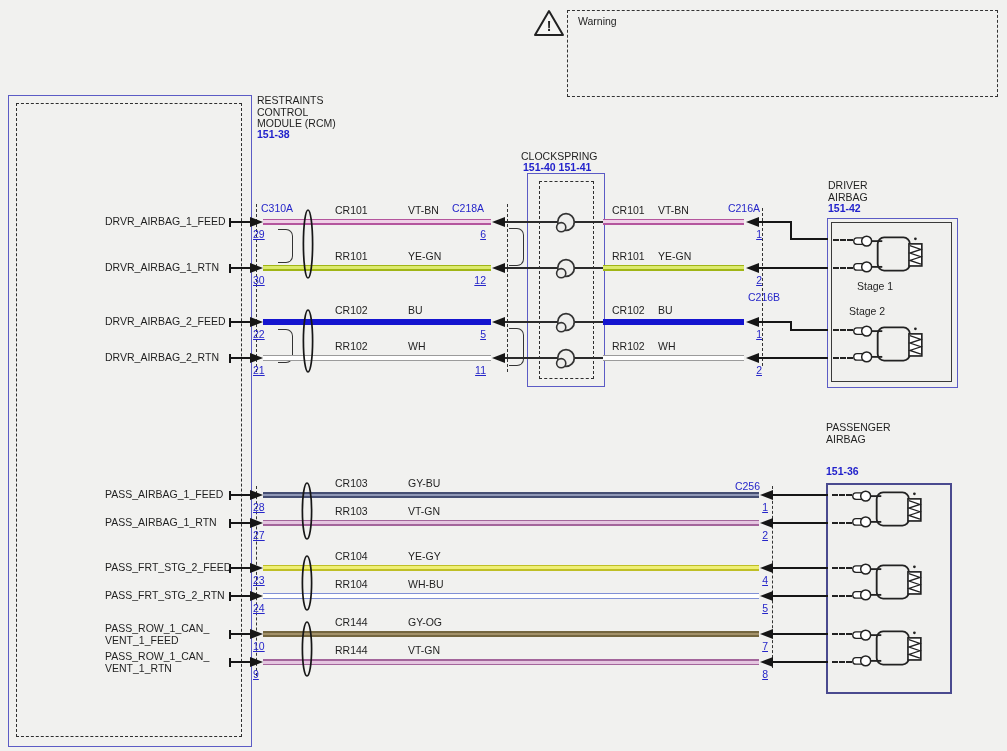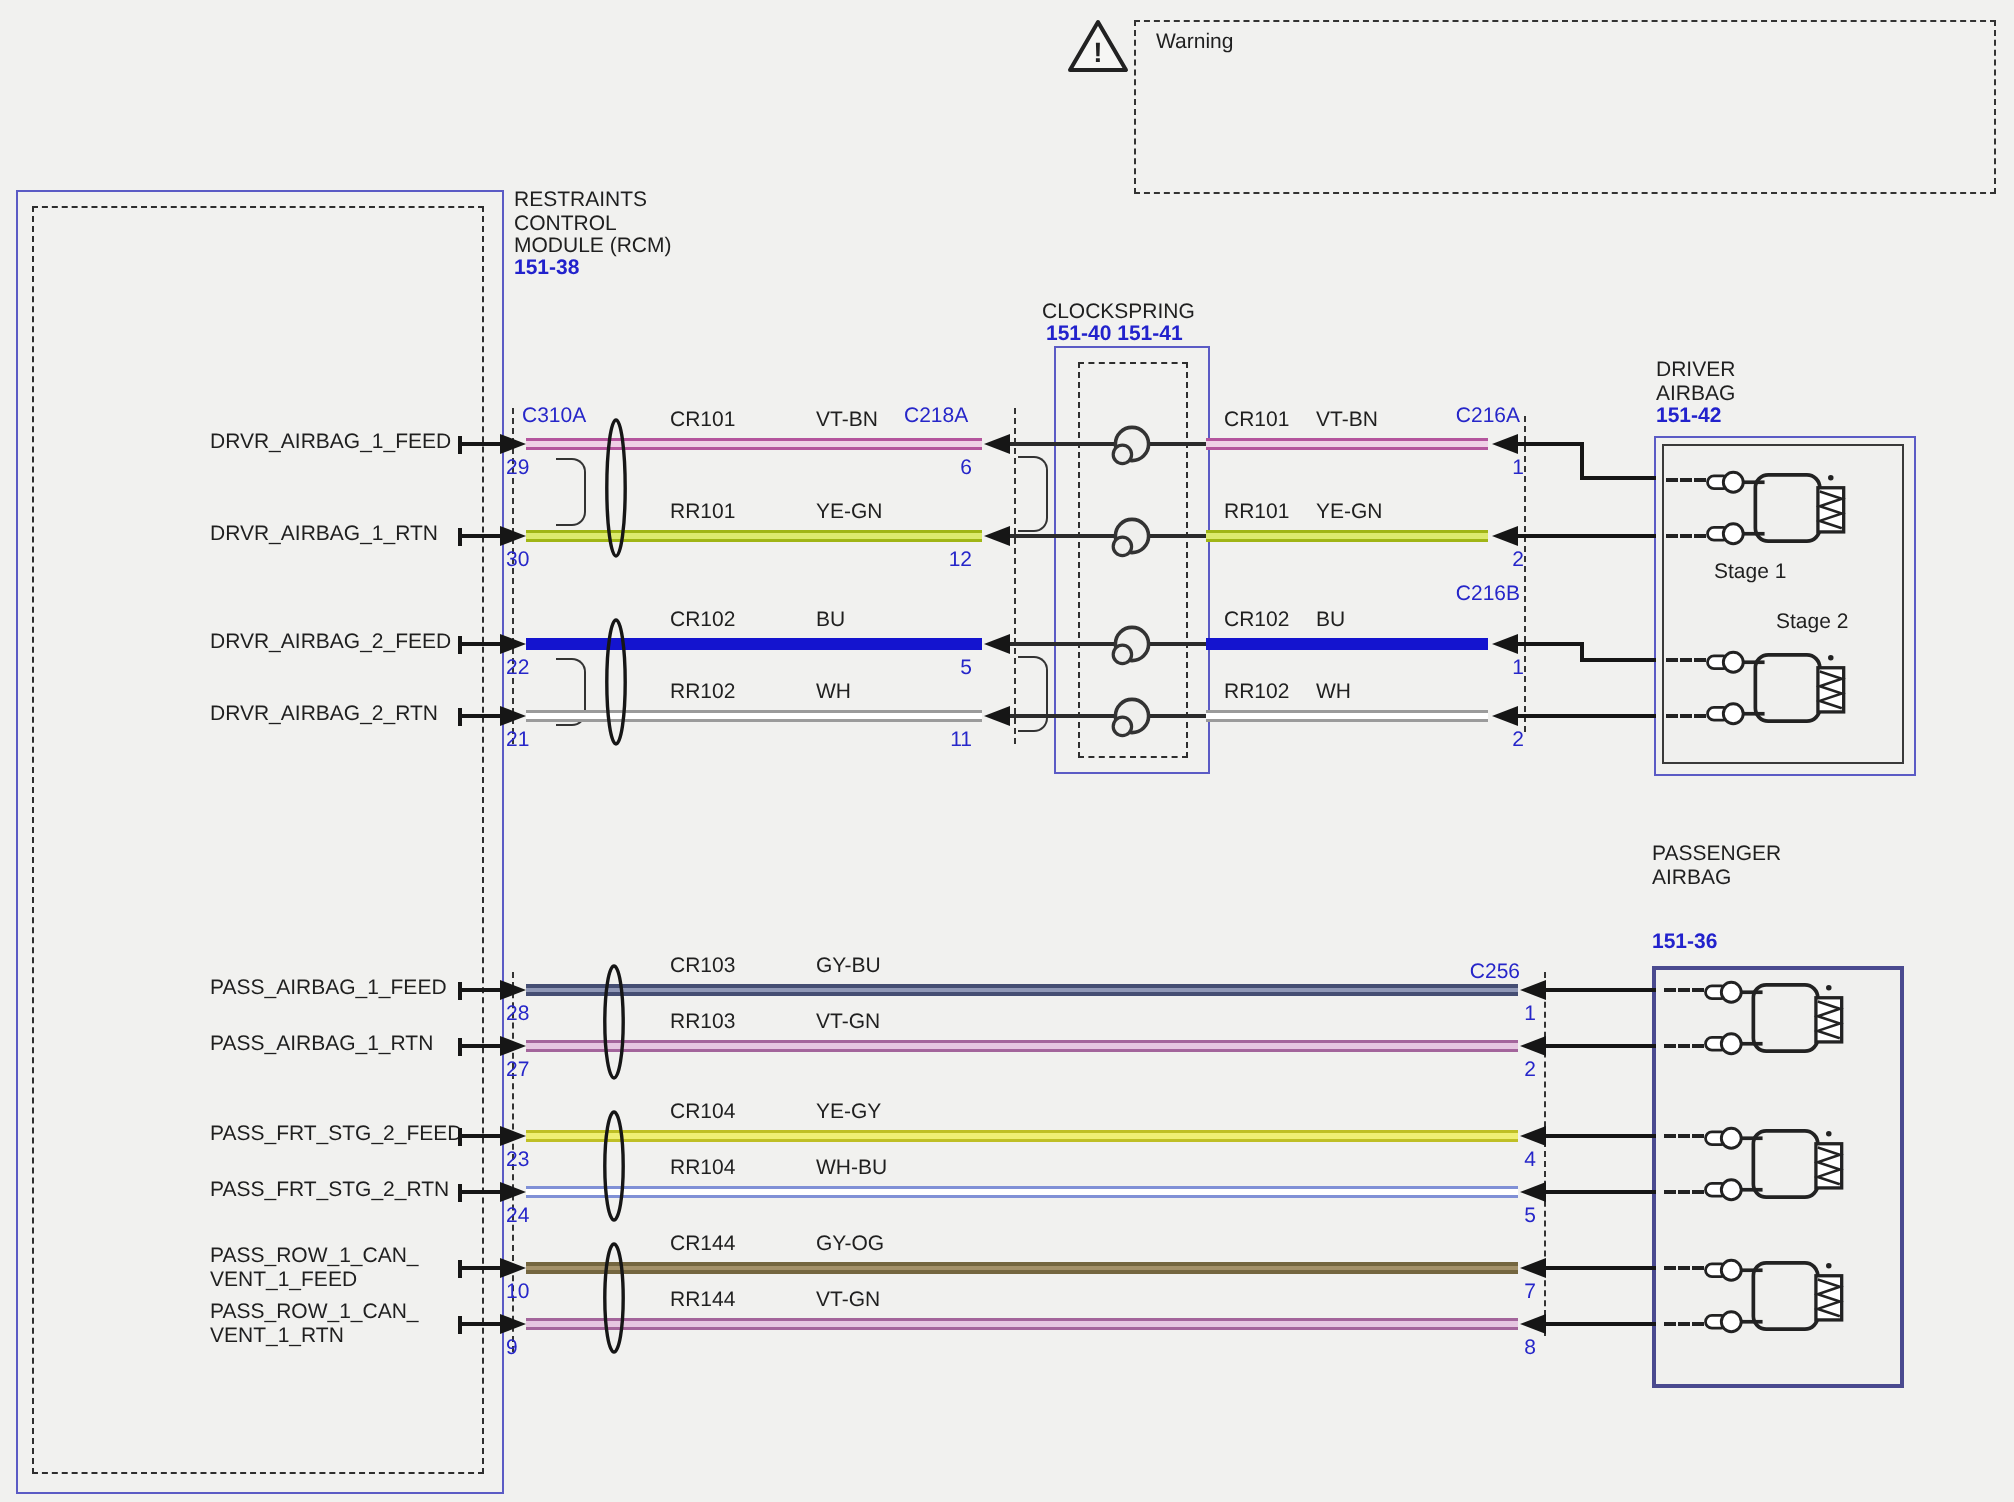--- a/index.html
+++ b/index.html
@@ -18,21 +18,21 @@
   .brk{position:absolute;width:14px;border:1.4px solid #333;border-left:none;border-radius:0 7px 7px 0;}
   
   .row{position:absolute;left:0;width:1007px;height:52px;}
   .sig{position:absolute;left:105px;top:14px;font-size:10.5px;line-height:11.5px;white-space:pre-line;}
   .row.two .sig{top:9px;}
   .tick{position:absolute;left:229px;top:16px;width:2px;height:9px;background:#161616;}
   .stub{position:absolute;left:230px;top:19px;width:21px;height:2px;background:#161616;}
   .ar-r{position:absolute;left:250px;top:14.5px;width:0;height:0;border-top:5.5px solid transparent;border-bottom:5.5px solid transparent;border-left:13px solid #161616;}
   .ar-l{position:absolute;top:14.5px;width:0;height:0;border-top:5.5px solid transparent;border-bottom:5.5px solid transparent;border-right:13px solid #161616;}
   .stub2{position:absolute;top:19px;height:2px;background:#161616;}
-  .pin{position:absolute;font-size:10.5px;color:#2626c9;line-height:11px;}
+  .pin{position:absolute;font-size:10.5px;color:#2626c9;line-height:11px;text-decoration:underline;}
   .pin-l{left:253px;top:27px;}
   .pin-m{left:460px;top:27px;width:26px;text-align:right;}
   .pin-r{left:736px;top:27px;width:26px;text-align:right;}
   .row-lo .pin-r{left:742px;}
   .lbl{position:absolute;top:3px;font-size:10.5px;line-height:11px;}
   .wire{position:absolute;top:17px;height:6px;}
   .wireA{left:263px;width:228px;}
   .wireB{left:603px;width:141px;}
   .wireC{left:263px;width:496px;}
   .cs-line{position:absolute;left:505px;top:19.2px;width:100px;height:1.7px;background:#2b2b2b;}
@@ -81,21 +81,21 @@
   <div class="abs" style="left:831px;top:222px;width:119px;height:158px;border:1.2px solid #3a3a3a;background:#f0f0ee"></div>
 
   <div class="abs t" style="left:826px;top:422px">PASSENGER
 AIRBAG</div>
   <div class="abs ref" style="left:826px;top:466px">151-36</div>
   <div class="abs" style="left:826px;top:483px;width:122px;height:207px;border:2px solid #4a4a8f;background:#f0f0ee"></div>
 
   <div class="abs t blue" style="left:261px;top:203px">C310A</div>
   <div class="abs t blue" style="left:452px;top:203px;width:36px;">C218A</div>
   <div class="abs t blue" style="left:722px;top:203px;width:38px;text-align:right">C216A</div>
-  <div class="abs t blue" style="left:722px;top:292px;width:38px;text-align:right">C216B</div>
+  <div class="abs t blue" style="left:748px;top:292px;width:38px;text-align:left">C216B</div>
   <div class="abs t blue" style="left:726px;top:481px;width:34px;text-align:right">C256</div>
 
   <div class="vdash" style="left:256px;top:204px;height:168px"></div>
   <div class="vdash" style="left:256px;top:486px;height:190px"></div>
   <div class="vdash" style="left:507px;top:204px;height:168px"></div>
   <div class="vdash" style="left:762px;top:208px;height:158px"></div>
   <div class="vdash" style="left:772px;top:486px;height:182px"></div>
 
   <div class="brk" style="left:278px;top:229px;height:32px"></div>
   <div class="brk" style="left:278px;top:329px;height:32px"></div>
@@ -317,21 +317,21 @@
     <rect x="29" y="4" width="35" height="36" rx="7" fill="none" stroke="#222" stroke-width="2"></rect>
     <rect x="3" y="4.5" width="12" height="7" rx="3.5" fill="#fff" stroke="#222" stroke-width="1.5"></rect>
       <circle cx="17" cy="8" r="5.4" fill="#fff" stroke="#222" stroke-width="1.6"></circle>
     <rect x="3" y="32.5" width="12" height="7" rx="3.5" fill="#fff" stroke="#222" stroke-width="1.5"></rect>
       <circle cx="17" cy="36" r="5.4" fill="#fff" stroke="#222" stroke-width="1.6"></circle>
     <rect x="63" y="11" width="14" height="24" fill="#fff" stroke="#222" stroke-width="1.8"></rect>
     <path d="M64,13 L76,17 L64,21 L76,25 L64,29 L76,33" fill="none" stroke="#222" stroke-width="1.4"></path>
     <circle cx="70" cy="5.5" r="1.5" fill="#222"></circle>
   </svg>
   <div class="abs t" style="left:857px;top:281px">Stage 1</div>
-  <div class="abs t" style="left:888px;top:306px">Stage 2</div>
+  <div class="abs t" style="left:849px;top:306px">Stage 2</div>
   <svg class="squib" style="left:851px;top:322px" width="92" height="44" viewBox="0 0 100 44">
     <line x1="20" y1="8" x2="34" y2="8" stroke="#222" stroke-width="2"></line>
       <line x1="20" y1="36" x2="34" y2="36" stroke="#222" stroke-width="2"></line>
     <rect x="29" y="4" width="35" height="36" rx="7" fill="none" stroke="#222" stroke-width="2"></rect>
     <rect x="3" y="4.5" width="12" height="7" rx="3.5" fill="#fff" stroke="#222" stroke-width="1.5"></rect>
       <circle cx="17" cy="8" r="5.4" fill="#fff" stroke="#222" stroke-width="1.6"></circle>
     <rect x="3" y="32.5" width="12" height="7" rx="3.5" fill="#fff" stroke="#222" stroke-width="1.5"></rect>
       <circle cx="17" cy="36" r="5.4" fill="#fff" stroke="#222" stroke-width="1.6"></circle>
     <rect x="63" y="11" width="14" height="24" fill="#fff" stroke="#222" stroke-width="1.8"></rect>
     <path d="M64,13 L76,17 L64,21 L76,25 L64,29 L76,33" fill="none" stroke="#222" stroke-width="1.4"></path>

